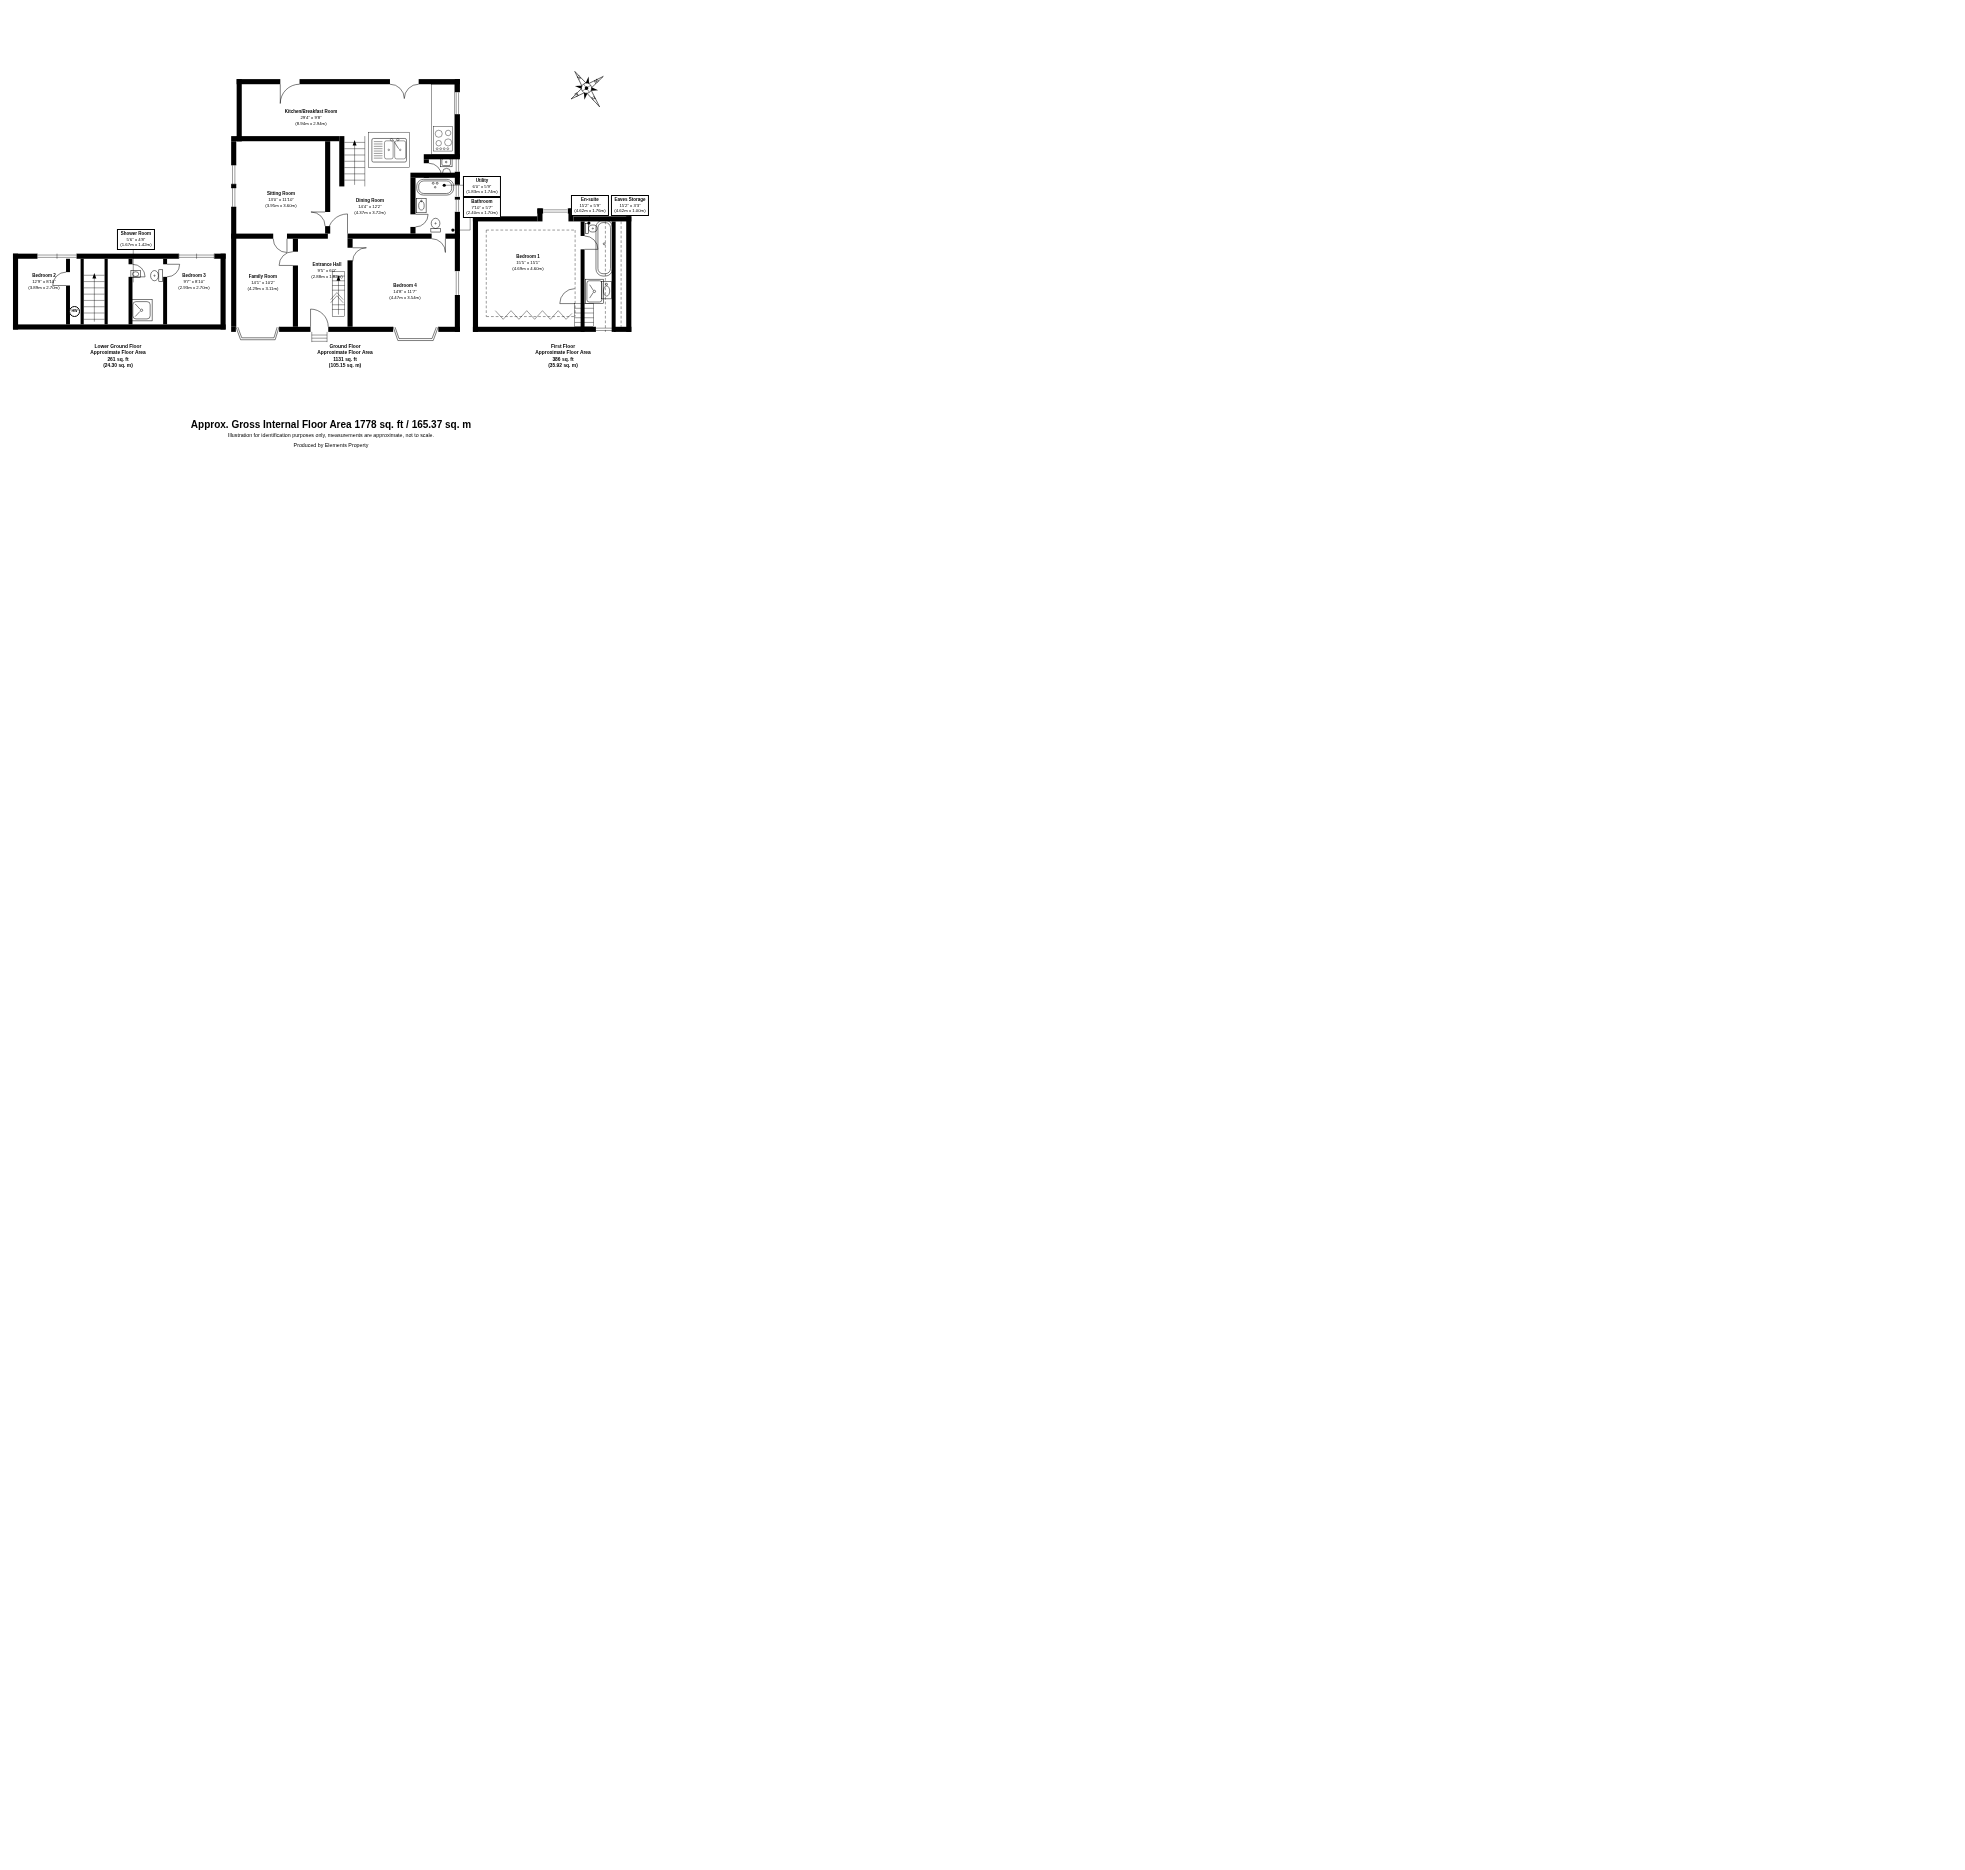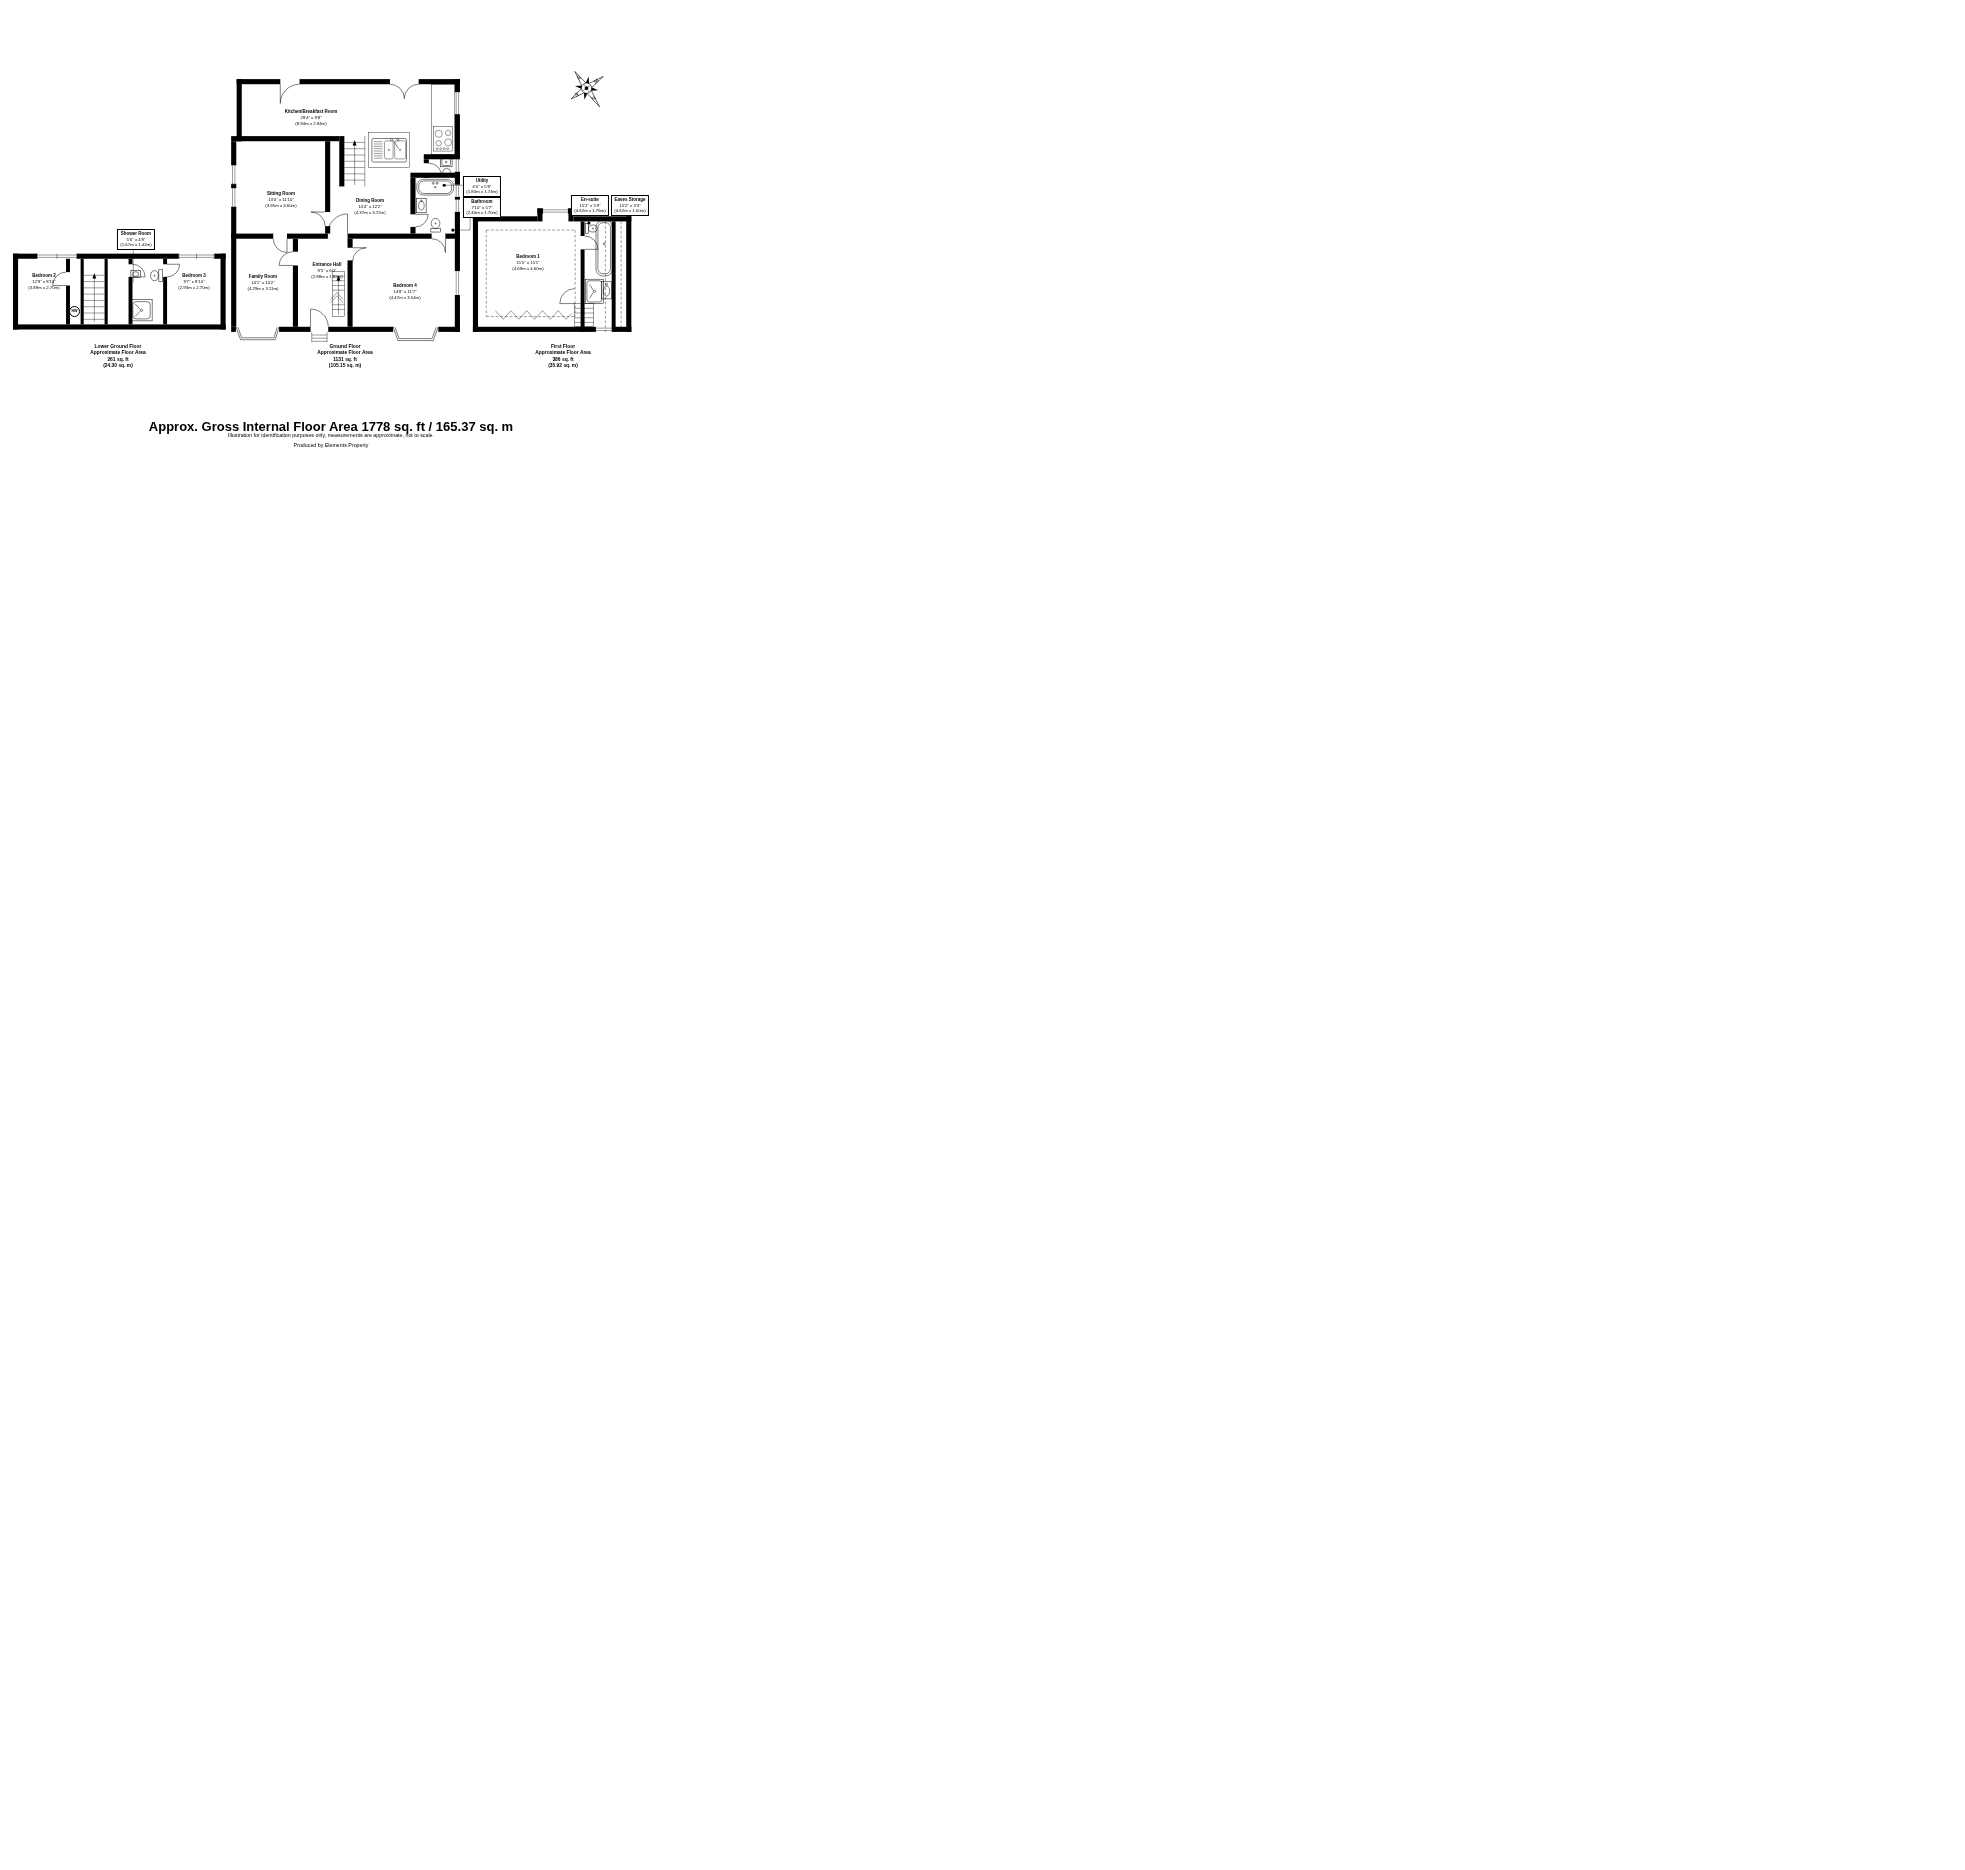--- a/index.html
+++ b/index.html
@@ -12,21 +12,21 @@
   .dash{fill:none;stroke:#000;stroke-width:1;stroke-dasharray:7 5;}
   .wfill{fill:#fff;stroke:none;}
   .blk{fill:#000;stroke:none;}
   .room-label{position:absolute;transform:translateX(-50%);text-align:center;white-space:nowrap;line-height:5.9px;}
   .room-label .rn{display:block;font-weight:bold;font-size:4.5px;}
   .room-label .rd{display:block;font-size:4.3px;}
   .boxed{border:0.6px solid #000;background:#fff;padding:1.2px 2.4px;line-height:5.5px;z-index:3;}
   .floor-caption{position:absolute;transform:translateX(-50%);text-align:center;white-space:nowrap;font-weight:bold;font-size:4.9px;line-height:6.3px;}
   .floor-caption span{display:block;}
   .footer-line{position:absolute;left:0;right:0;text-align:center;}
-  #footer-title{font-weight:bold;font-size:13px;}
+  #footer-title{font-weight:bold;font-size:10px;}
   #footer-disclaimer{font-size:5.3px;}
   #footer-credit{font-size:5.3px;}
   #hw-badge{position:absolute;left:69px;top:306px;width:9px;height:9px;border:0.6px solid #000;border-radius:50%;background:#fff;font-size:3.7px;font-weight:bold;text-align:center;line-height:8.6px;z-index:2;}
   .compass-letter{font-size:13px;font-weight:normal;}
 </style>
 </head>
 <body>
 
 <div id="canvas">
 

